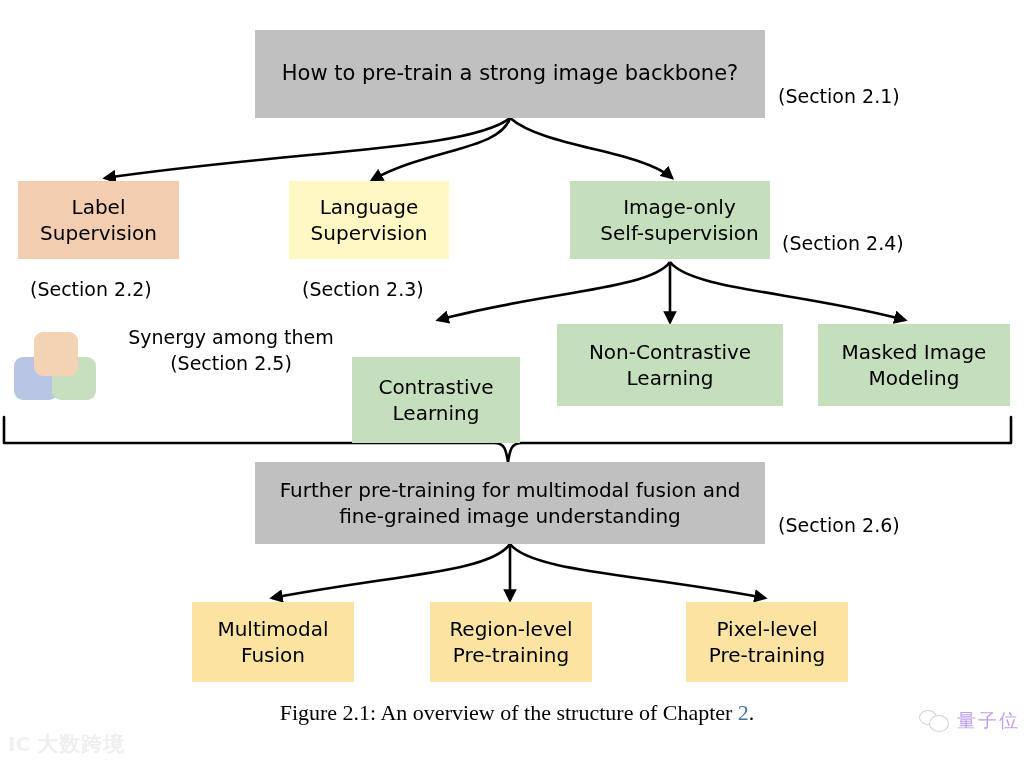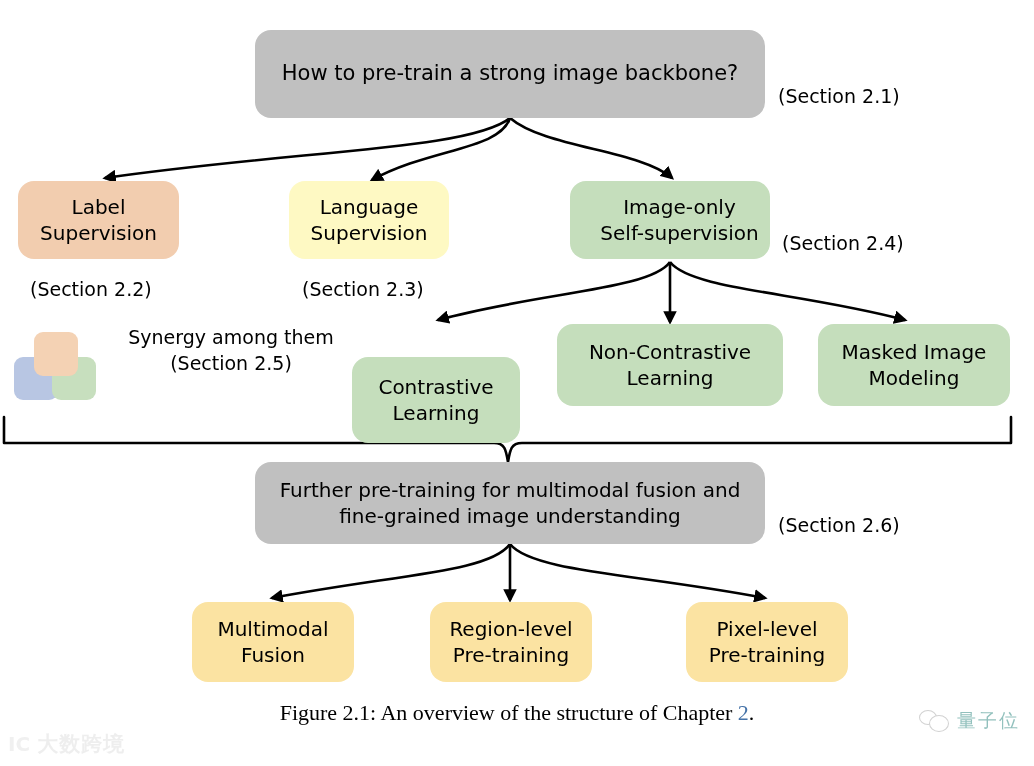--- a/index.html
+++ b/index.html
@@ -24,21 +24,21 @@
   svg.edges {
     position: absolute;
     left: 0; top: 0;
     width: 1034px;
     height: 766px;
     pointer-events: none;
   }
   .node {
     position: absolute;
     box-sizing: border-box;
-    border-radius: 16px;
+    border-radius: 0;
     display: flex;
     align-items: center;
     justify-content: center;
     text-align: center;
     line-height: 1.32;
     font-size: 20px;
     white-space: pre-line;
     padding: 4px 8px;
   }
   .node.gray   { background: #c0c0c0; }
@@ -125,21 +125,21 @@
     position: absolute;
     display: block;
     border: 1.4px solid #9b9b9b;
     border-radius: 50%;
     background: #fff;
   }
   .wm-right .wechat b1 { left: 0;  top: 0;  width: 16px; height: 13px; }
   .wm-right .wechat b2 { left: 10px; top: 5px; width: 18px; height: 15px; }
   .wm-right .cn {
     font-size: 19px;
-    color: #0f766e;
+    color: #6d28d9;
     letter-spacing: 2px;
     font-family: "DejaVu Sans", "Liberation Sans", sans-serif;
   }
 </style>
 </head>
 <body>
 
 <div id="canvas">
 
   <svg class="edges" viewBox="0 0 1034 766">

